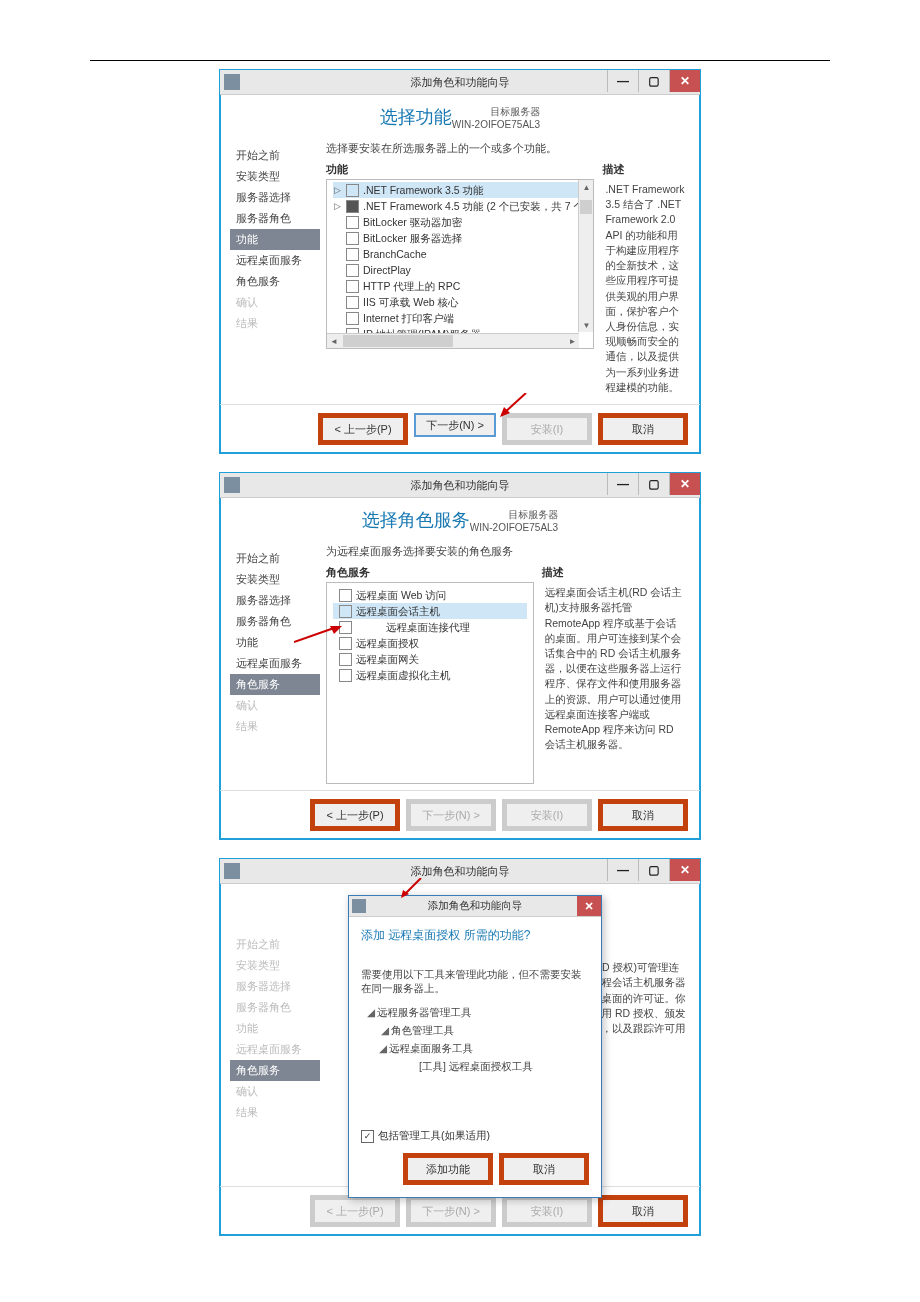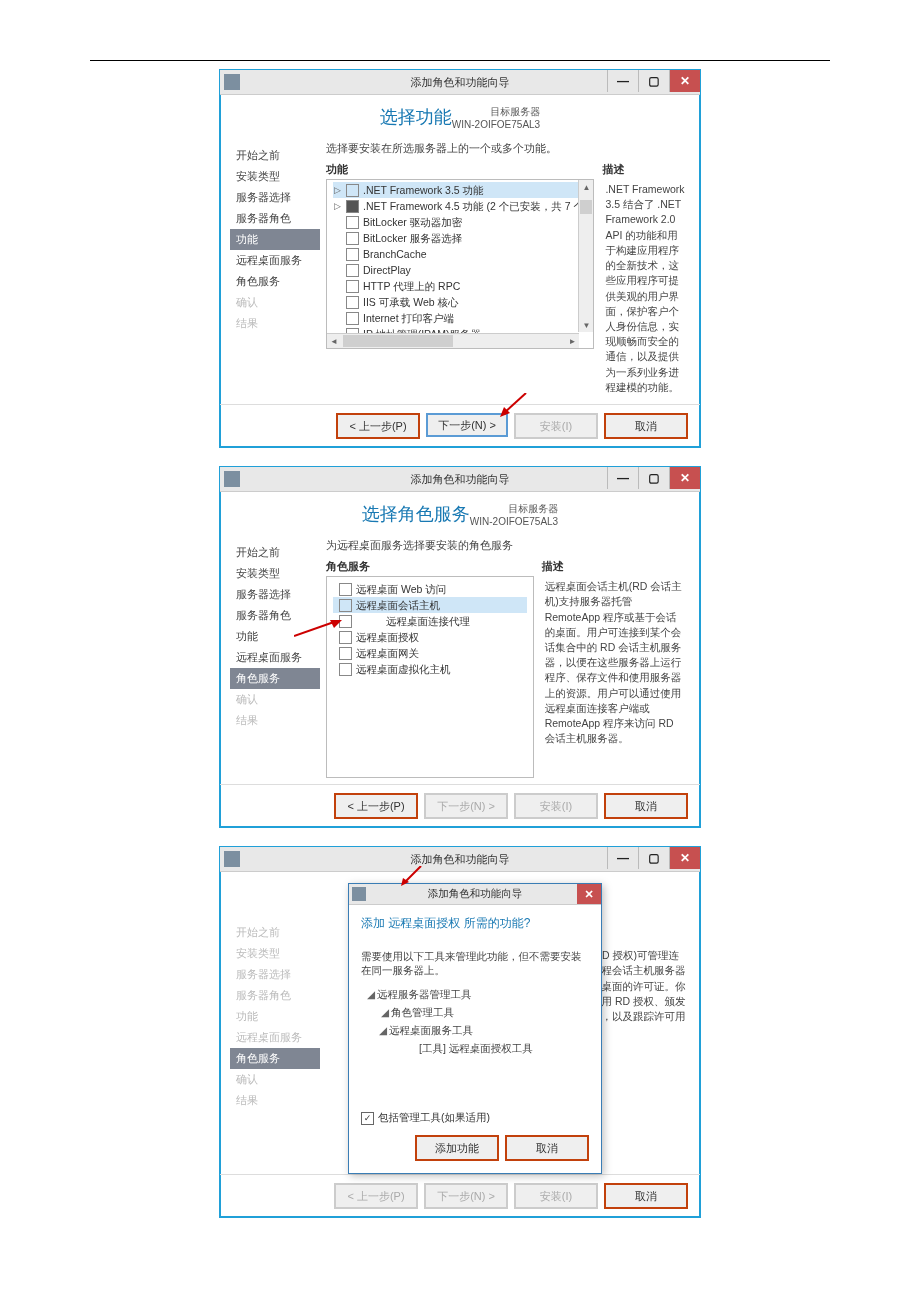--- a/index.html
+++ b/index.html
@@ -37,33 +37,33 @@
   .vscroll .vthumb{position:absolute;left:1px;right:1px;top:20px;height:14px;background:#cfcfcf}
   .vscroll .varrow{position:absolute;left:0;right:0;height:14px;display:flex;align-items:center;justify-content:center;font-size:8px;color:#666}
   .vscroll .up{top:0}
   .vscroll .down{bottom:0}
   .hscroll{position:absolute;left:0;right:14px;bottom:0;height:14px;background:#eee;border-top:1px solid #ccc}
   .hscroll .harrow{position:absolute;top:0;bottom:0;width:14px;display:flex;align-items:center;justify-content:center;font-size:8px;color:#666}
   .hscroll .l{left:0}.hscroll .r{right:0}
   .hscroll .hthumb{position:absolute;top:1px;bottom:1px;left:16px;width:110px;background:#cfcfcf}
   .descbox{font-size:10.5px;color:#444;line-height:1.45;border:1px dashed transparent;padding:2px}
   .footer{border-top:1px solid #ddd;padding:8px 12px;display:flex;justify-content:flex-end;gap:6px;position:relative}
-  .btn{min-width:64px;height:22px;border:2px solid #c2410c;background:#efefef;font-size:11px;display:inline-flex;align-items:center;justify-content:center;padding:0 8px;cursor:pointer}
+  .btn{min-width:64px;height:22px;border:5px solid #c2410c;background:#efefef;font-size:11px;display:inline-flex;align-items:center;justify-content:center;padding:0 8px;cursor:pointer}
   .btn.dis{color:#aaa;border-color:#ccc;cursor:default}
   .btn.def{border:1px solid #5b9bd5;box-shadow:0 0 0 1px #5b9bd5 inset}
   .arrow-red{position:absolute;pointer-events:none}
   .arrow-red svg{display:block}
 
   .modal{position:absolute;left:128px;top:36px;width:252px;border:1px solid #3a7db5;background:#fff;box-shadow:2px 2px 8px rgba(0,0,0,.25);z-index:5}
   .modal .mtitle{height:20px;background:#e8e8e8;border-bottom:1px solid #ccc;display:flex;align-items:center;position:relative}
   .modal .mtitle .micon{width:14px;height:14px;margin-left:3px;background:#7c8fa0}
   .modal .mtitle .mtext{position:absolute;left:50%;transform:translateX(-50%);font-size:10.5px}
   .modal .mclose{position:absolute;right:0;top:0;width:24px;height:20px;background:#c75050;color:#fff;display:flex;align-items:center;justify-content:center;font-weight:bold;cursor:pointer}
   .modal .mbody{padding:10px 12px;font-size:10.5px;color:#444}
-  .modal .mhead{color:#1979b3;font-size:12px;margin-bottom:18px}
+  .modal .mhead{color:#1979b3;font-size:12px;margin-bottom:24px}
   .modal .tree{margin:8px 0 40px 6px;line-height:1.7}
   .modal .tree .t1{margin-left:0}
   .modal .tree .t2{margin-left:14px}
   .modal .tree .t3{margin-left:12px}
   .modal .tree .t4{margin-left:42px}
   .modal .tree .caret{display:inline-block;width:10px;color:#666}
   .modal .mfoot{padding:6px 12px 12px 12px;display:flex;justify-content:flex-end;gap:6px}
   .modal .inc{font-size:10.5px;display:flex;align-items:center;gap:4px;padding:4px 12px}
   .modal .inc .chk{width:11px;height:11px;border:1px solid #666;display:inline-flex;align-items:center;justify-content:center;font-size:9px;color:#333}
 

